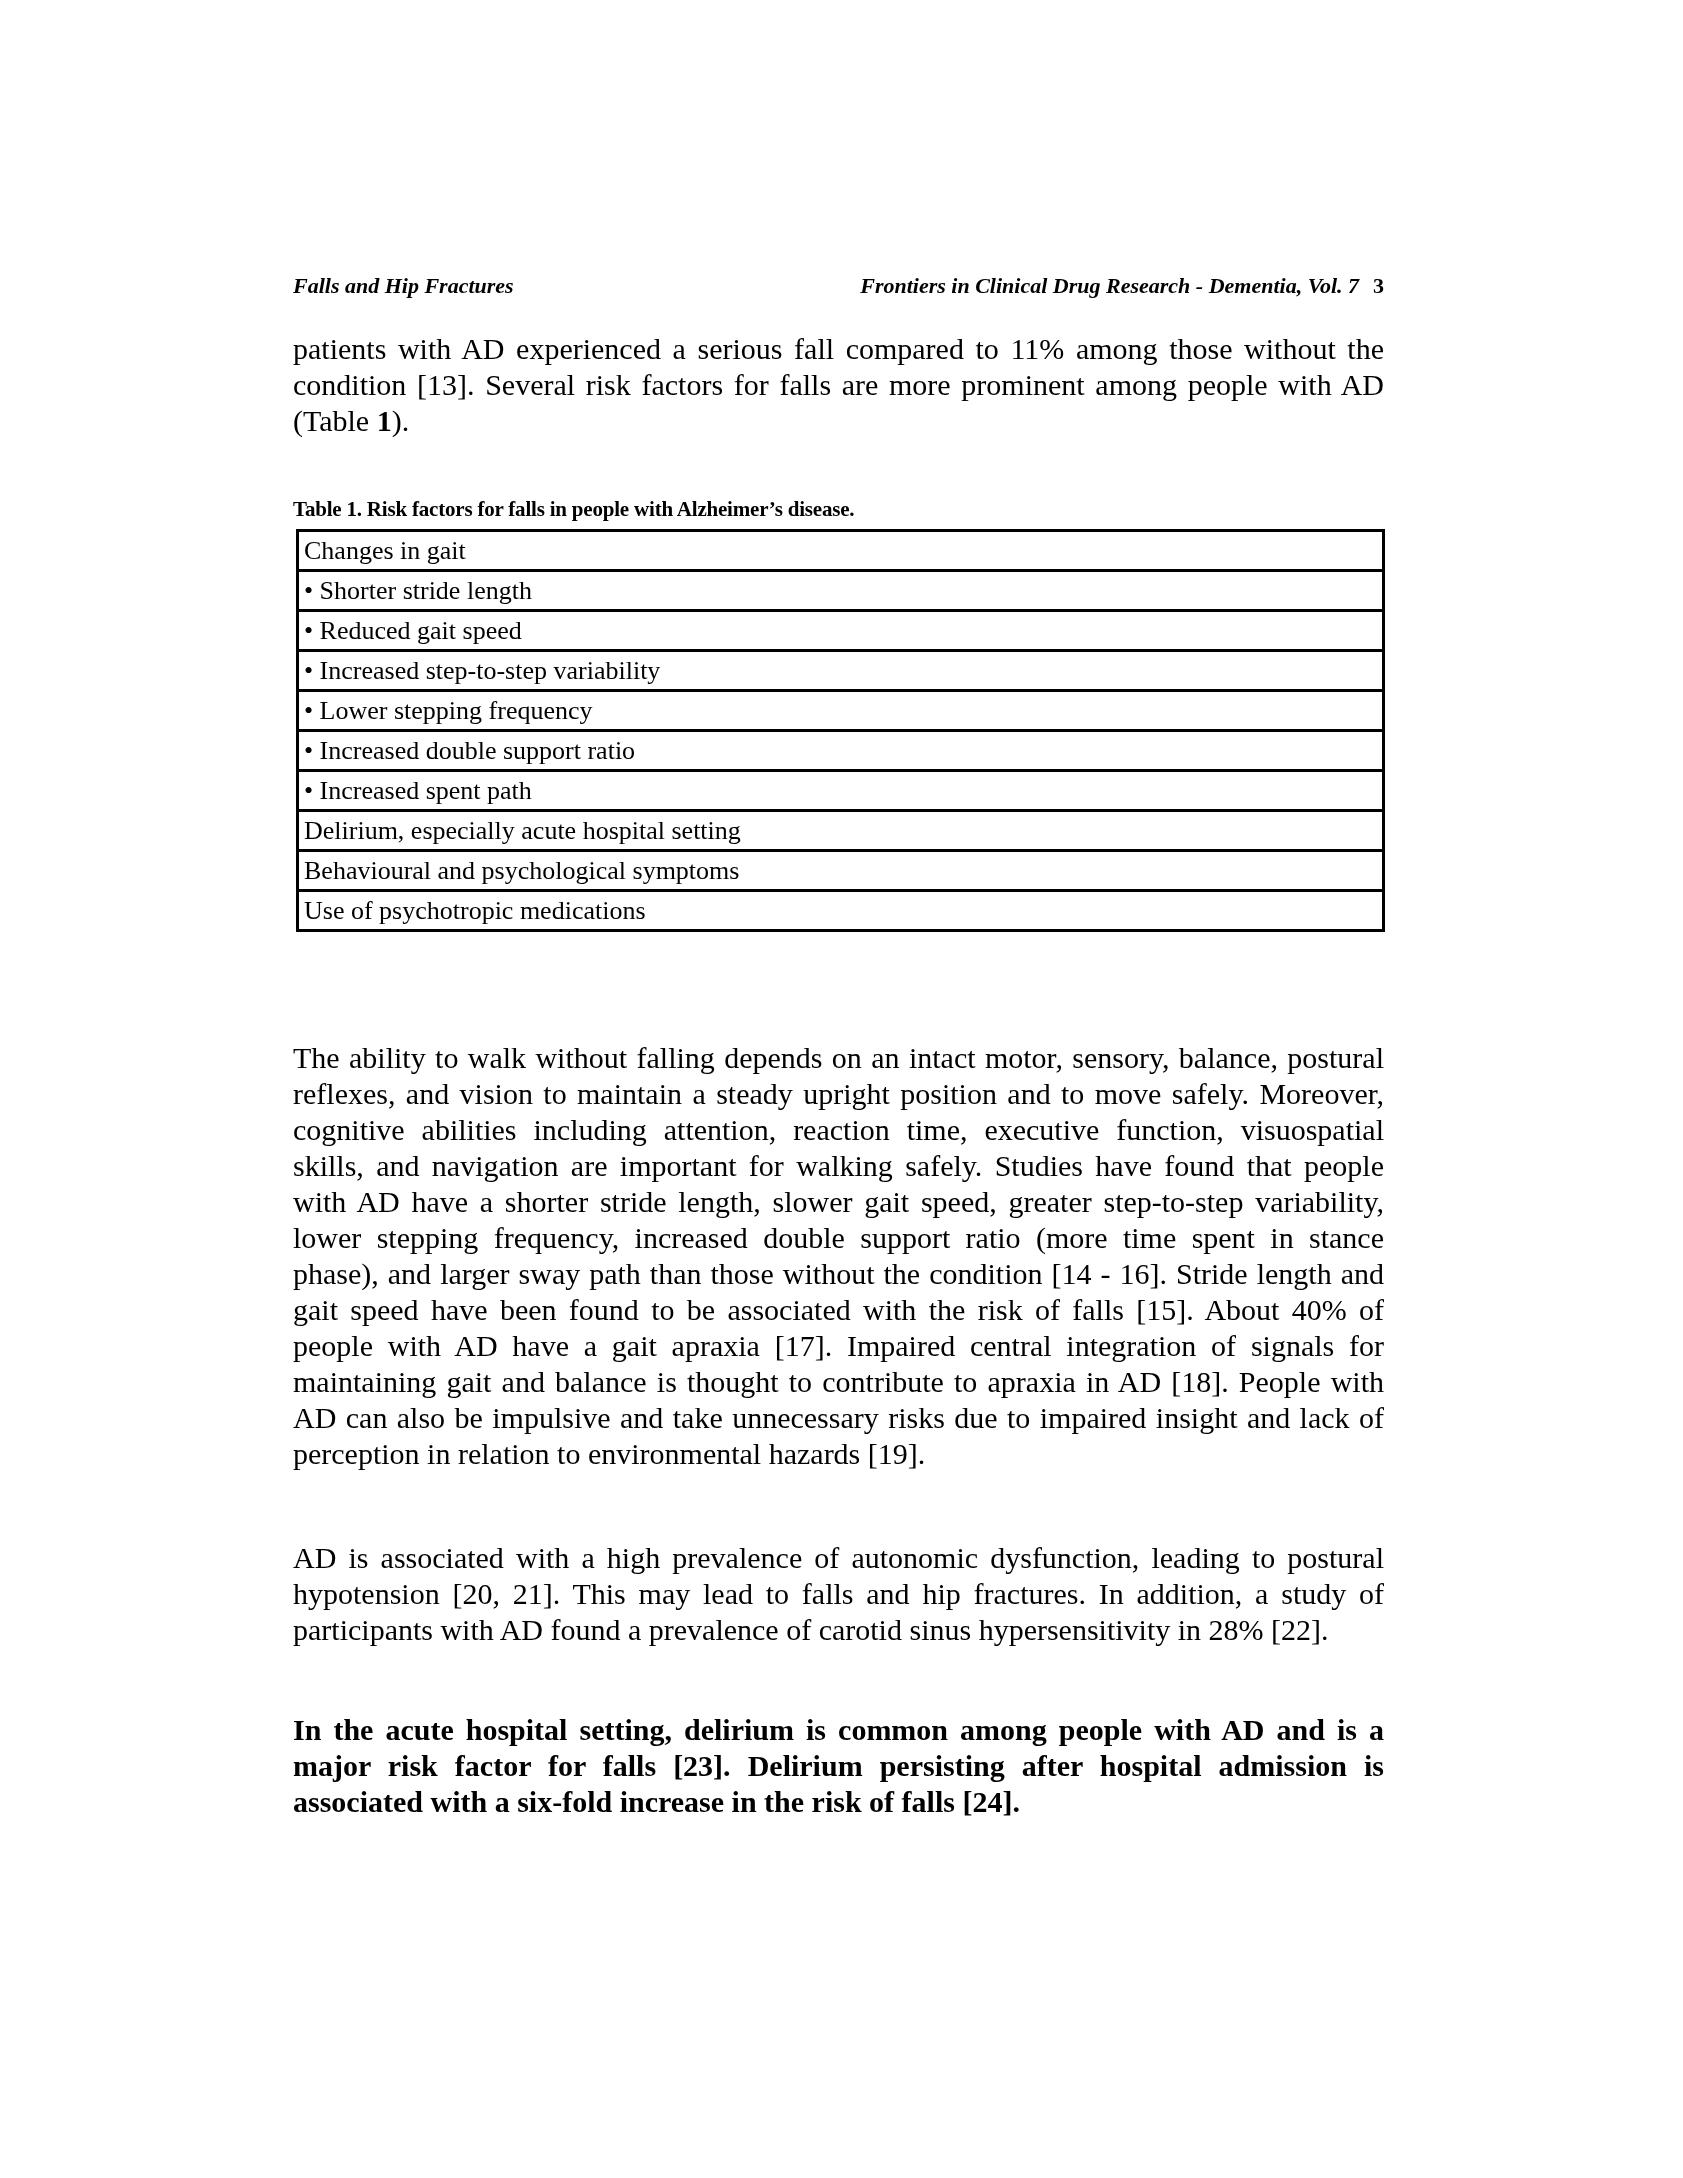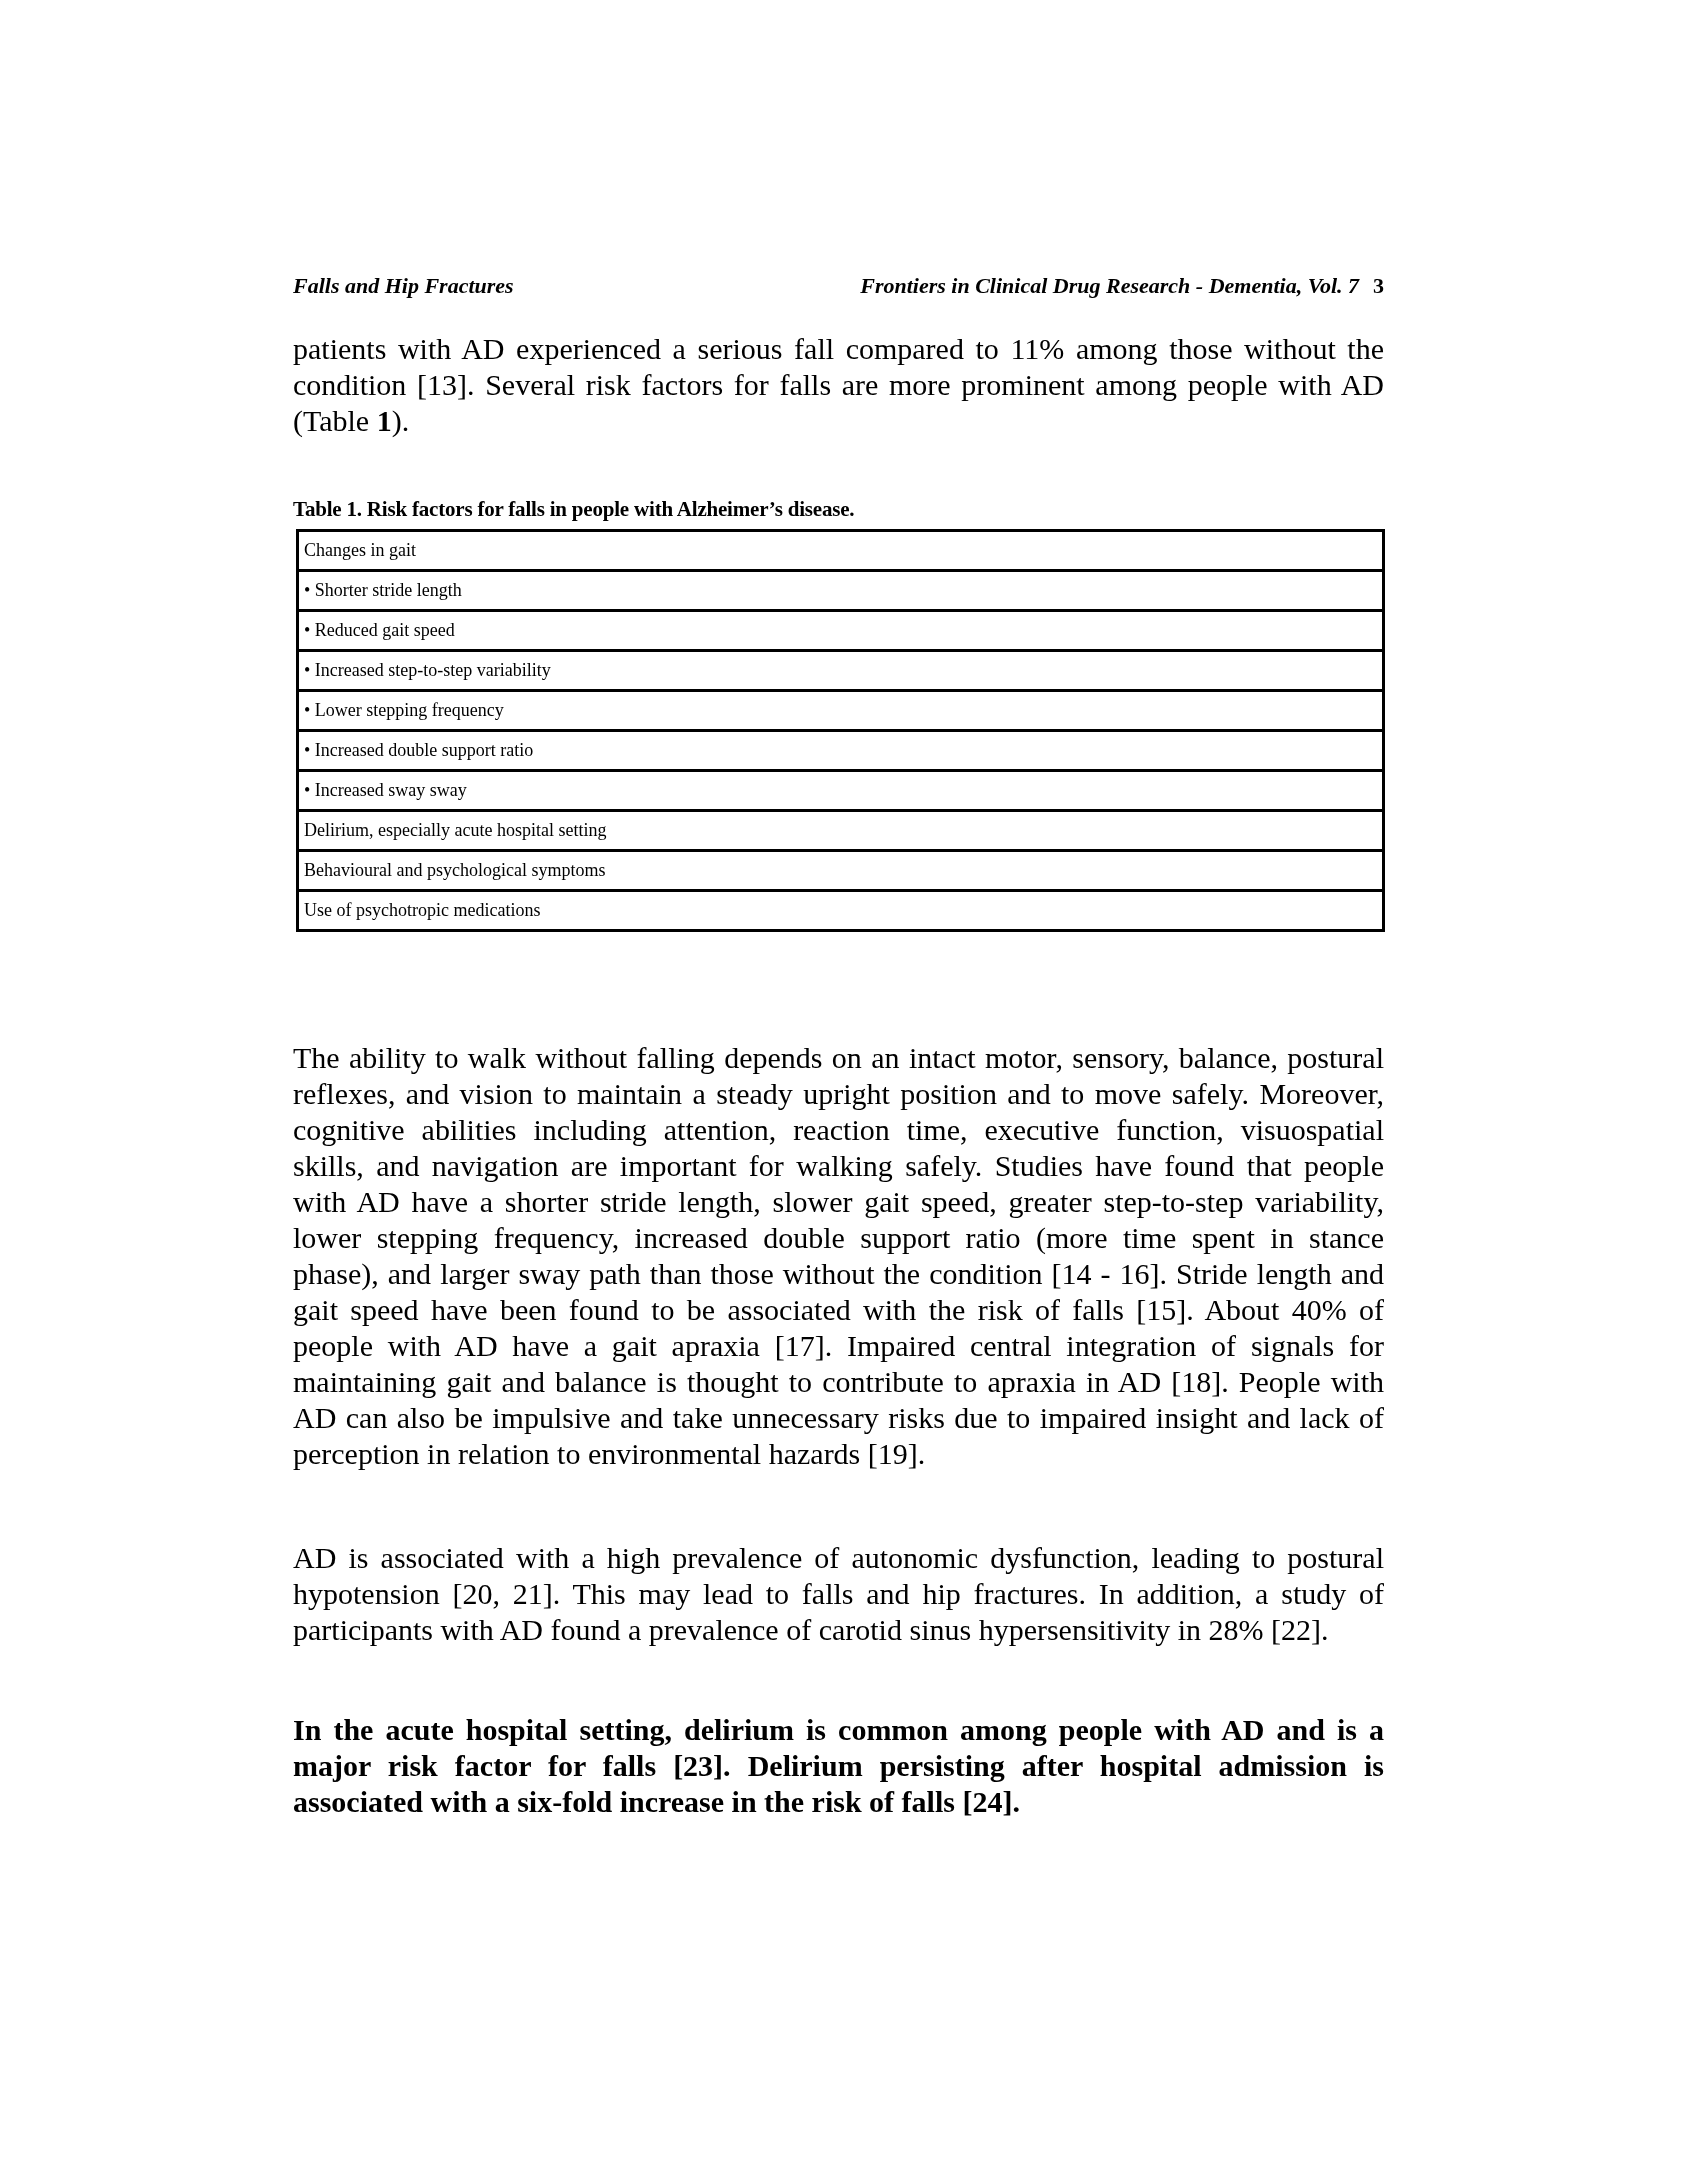--- a/index.html
+++ b/index.html
@@ -9,21 +9,21 @@
             font-size: 22px; font-weight: bold; font-style: italic; }
   .header .left { position: absolute; left: 0; top: 0; }
   .header .right { position: absolute; right: 0; top: 0; white-space: pre; }
   .header .pageno { font-style: normal; margin-left: 14px; }
   .para { position: absolute; left: 293px; width: 1091px; font-size: 30px; line-height: 36px;
           text-align: justify; margin: 0; }
   #p1 { top: 331px; }
   .caption { position: absolute; left: 293px; top: 497px; font-size: 21px; font-weight: bold;
              letter-spacing: -0.2px; }
   table.risk { position: absolute; left: 296px; top: 529px; width: 1089px; border-collapse: collapse; }
-  table.risk td { border: 3px solid #000; height: 37px; padding: 0 0 0 5px; font-size: 18px;
+  table.risk td { border: 3px solid #000; height: 37px; padding: 0 0 0 5px; font-size: 26px;
                   line-height: 37px; vertical-align: middle; }
   #p2 { top: 1040px; }
   #p3 { top: 1540px; }
   #p4 { top: 1712px; font-weight: bold; }
   b.bnum { font-weight: bold; }
 </style>
 </head>
 <body>
 
 <div class="header">
@@ -49,21 +49,21 @@
     <tr>
         <td>• Increased step-to-step variability</td>
       </tr>
     <tr>
         <td>• Lower stepping frequency</td>
       </tr>
     <tr>
         <td>• Increased double support ratio</td>
       </tr>
     <tr>
-        <td>• Increased sway sway</td>
+        <td>• Increased spent path</td>
       </tr>
     <tr>
         <td>Delirium, especially acute hospital setting</td>
       </tr>
     <tr>
         <td>Behavioural and psychological symptoms</td>
       </tr>
     <tr>
         <td>Use of psychotropic medications</td>
       </tr>

